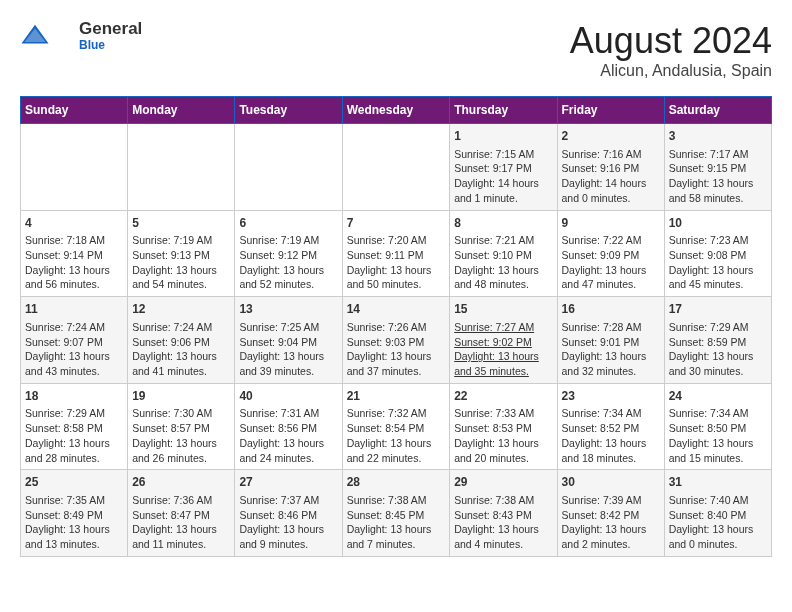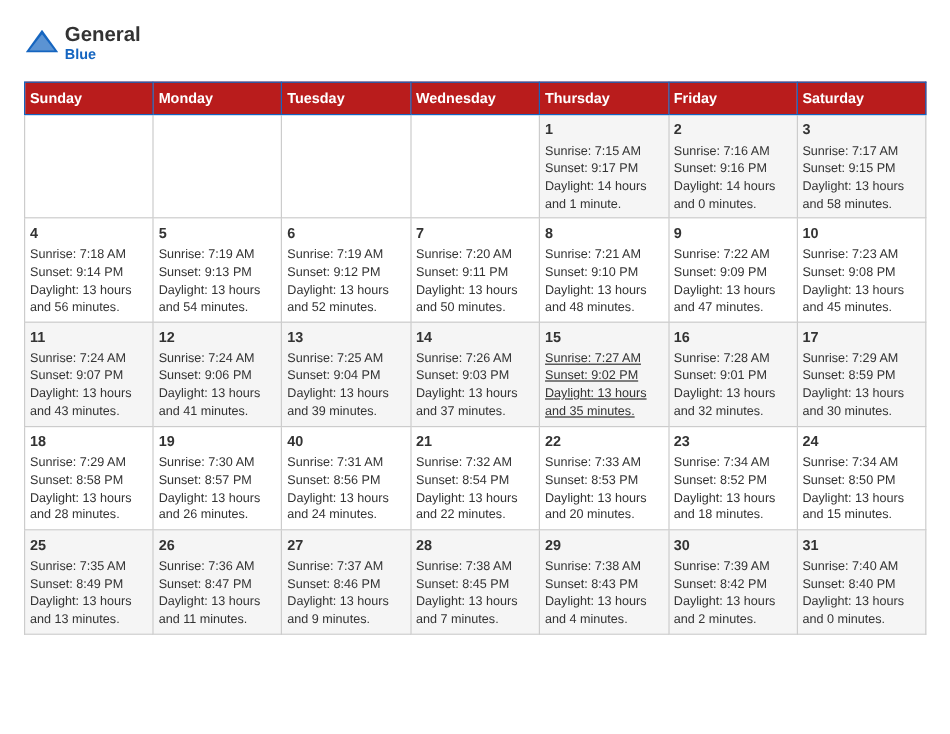--- a/index.html
+++ b/index.html
@@ -18,20 +18,21 @@
     }
     .logo {
       display: flex;
       align-items: center;
       gap: 4px;
     }
     .logo-text {
       font-size: 18px;
       font-weight: bold;
       line-height: 1.1;
+      margin-left: 25px;
     }
     .logo-icon {
       width: 30px;
       height: 30px;
     }
     .title-block {
       text-align: right;
     }
     .title-block h1 {
       font-size: 36px;
@@ -42,21 +43,21 @@
       font-size: 16px;
       font-weight: normal;
       color: #444;
     }
     table {
       width: 100%;
       border-collapse: collapse;
       font-size: 11px;
     }
     thead tr th {
-      background-color: #b91c1c;
+      background-color: #701a75;
       color: #fff;
       padding: 6px 4px;
       text-align: left;
       font-size: 12px;
       font-weight: bold;
       border: 1px solid #1565c0;
     }
     tbody tr td {
       border: 1px solid #ccc;
       vertical-align: top;
@@ -94,20 +95,24 @@
   <div class="logo">
     <svg class="logo-icon" viewBox="0 0 40 40">
       <polygon points="20,5 38,30 2,30" fill="#1565c0"></polygon>
       <polygon points="20,10 34,28 6,28" fill="#fff" opacity="0.3"></polygon>
     </svg>
     <div class="logo-text">
       <div style="color:#333;font-size:17px;font-weight:bold;">General</div>
       <div style="color:#1565c0;font-size:12px;font-weight:bold;">Blue</div>
     </div>
   </div>
+  <div class="title-block">
+    <h1>August 2024</h1>
+    <h2>Alicun, Andalusia, Spain</h2>
+  </div>
 </div>
 
 <table>
   <thead>
     <tr>
     <th>Sunday</th>
         <th>Monday</th>
         <th>Tuesday</th>
         <th>Wednesday</th>
         <th>Thursday</th>

